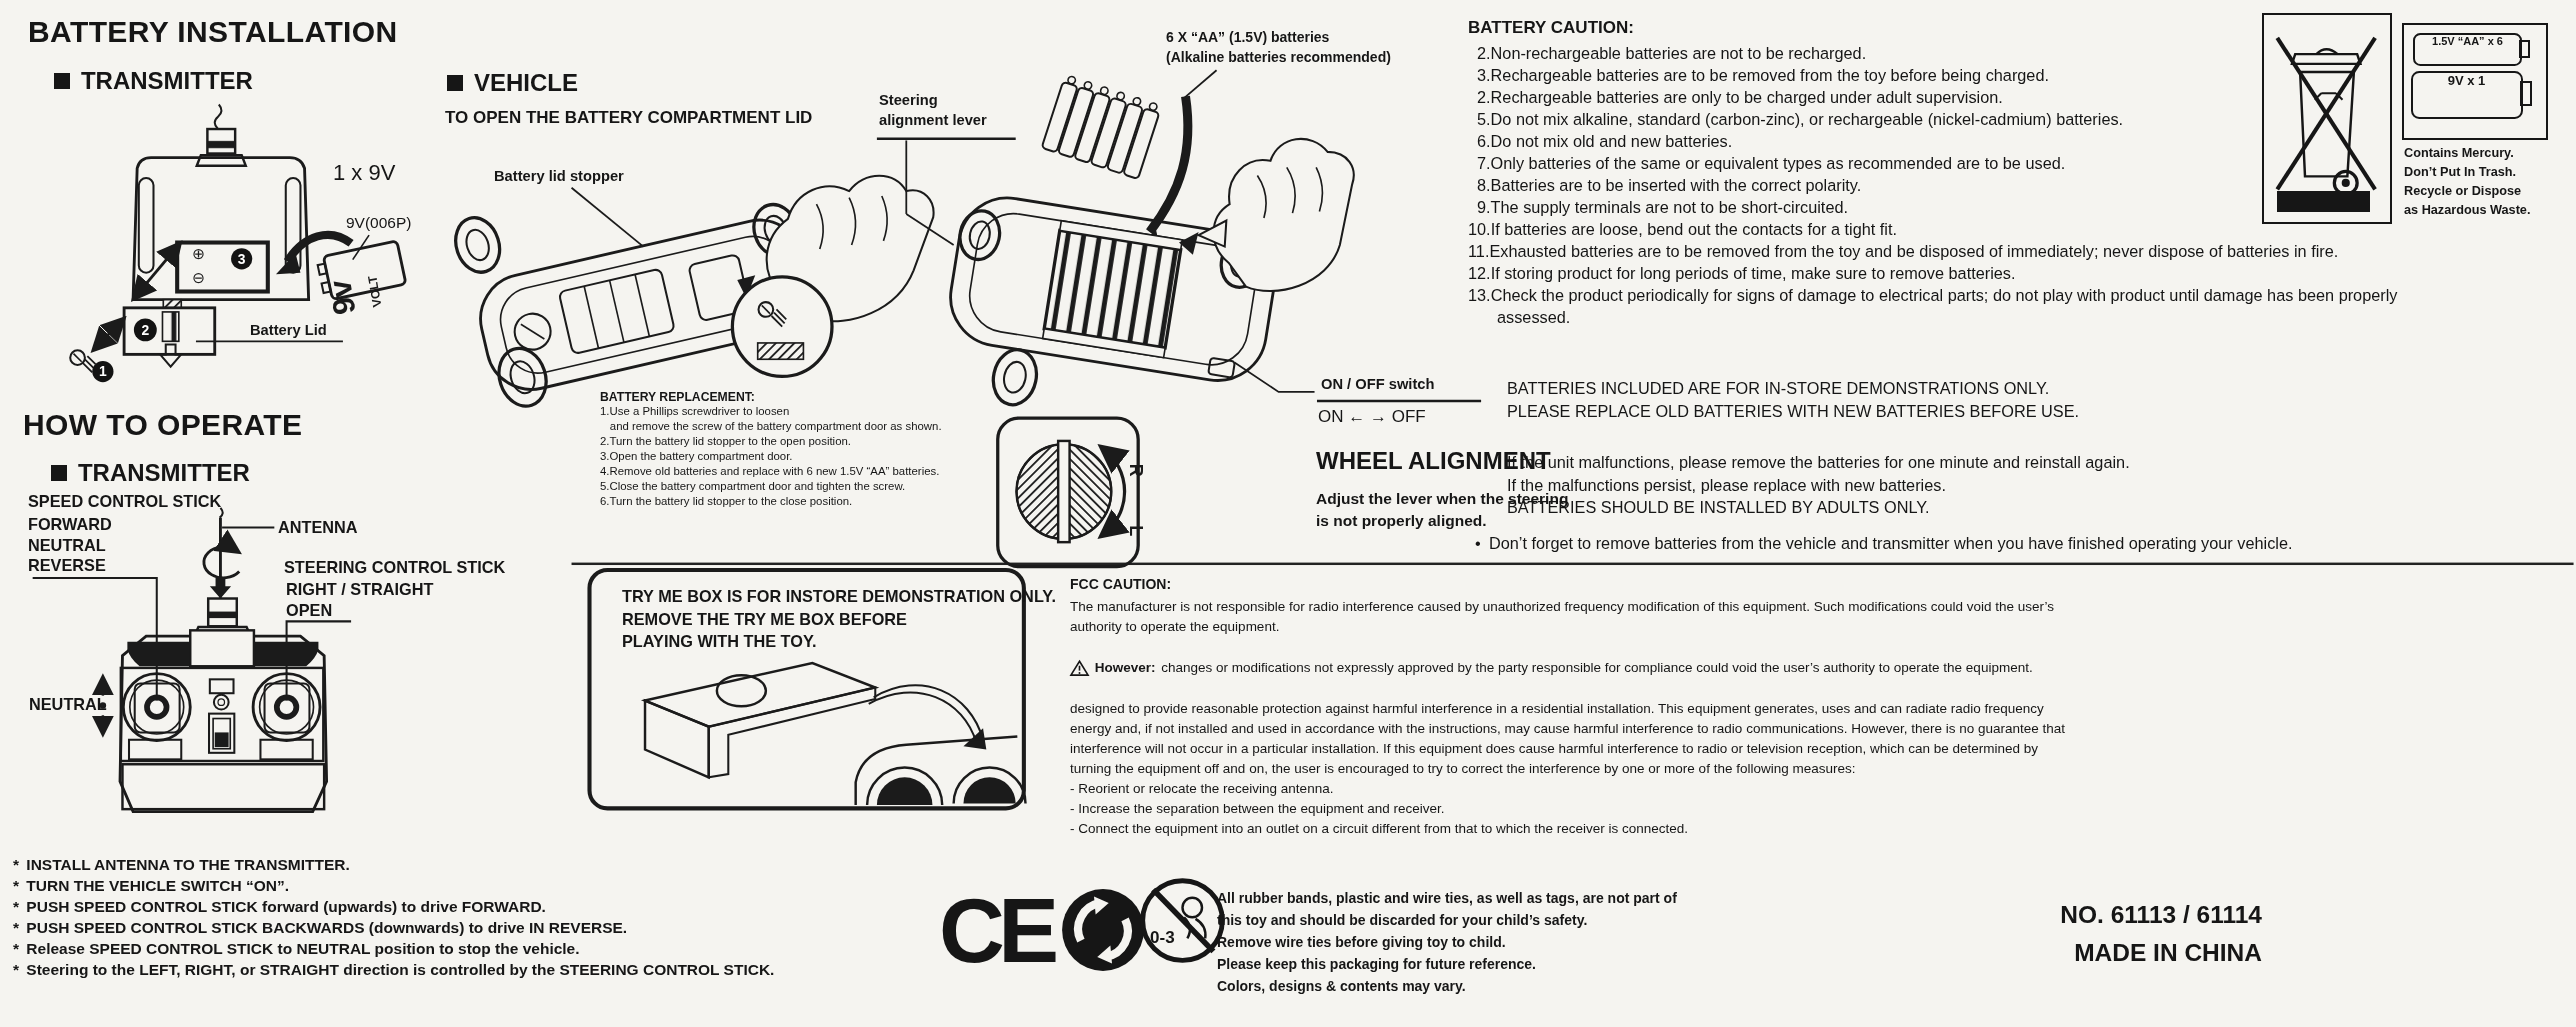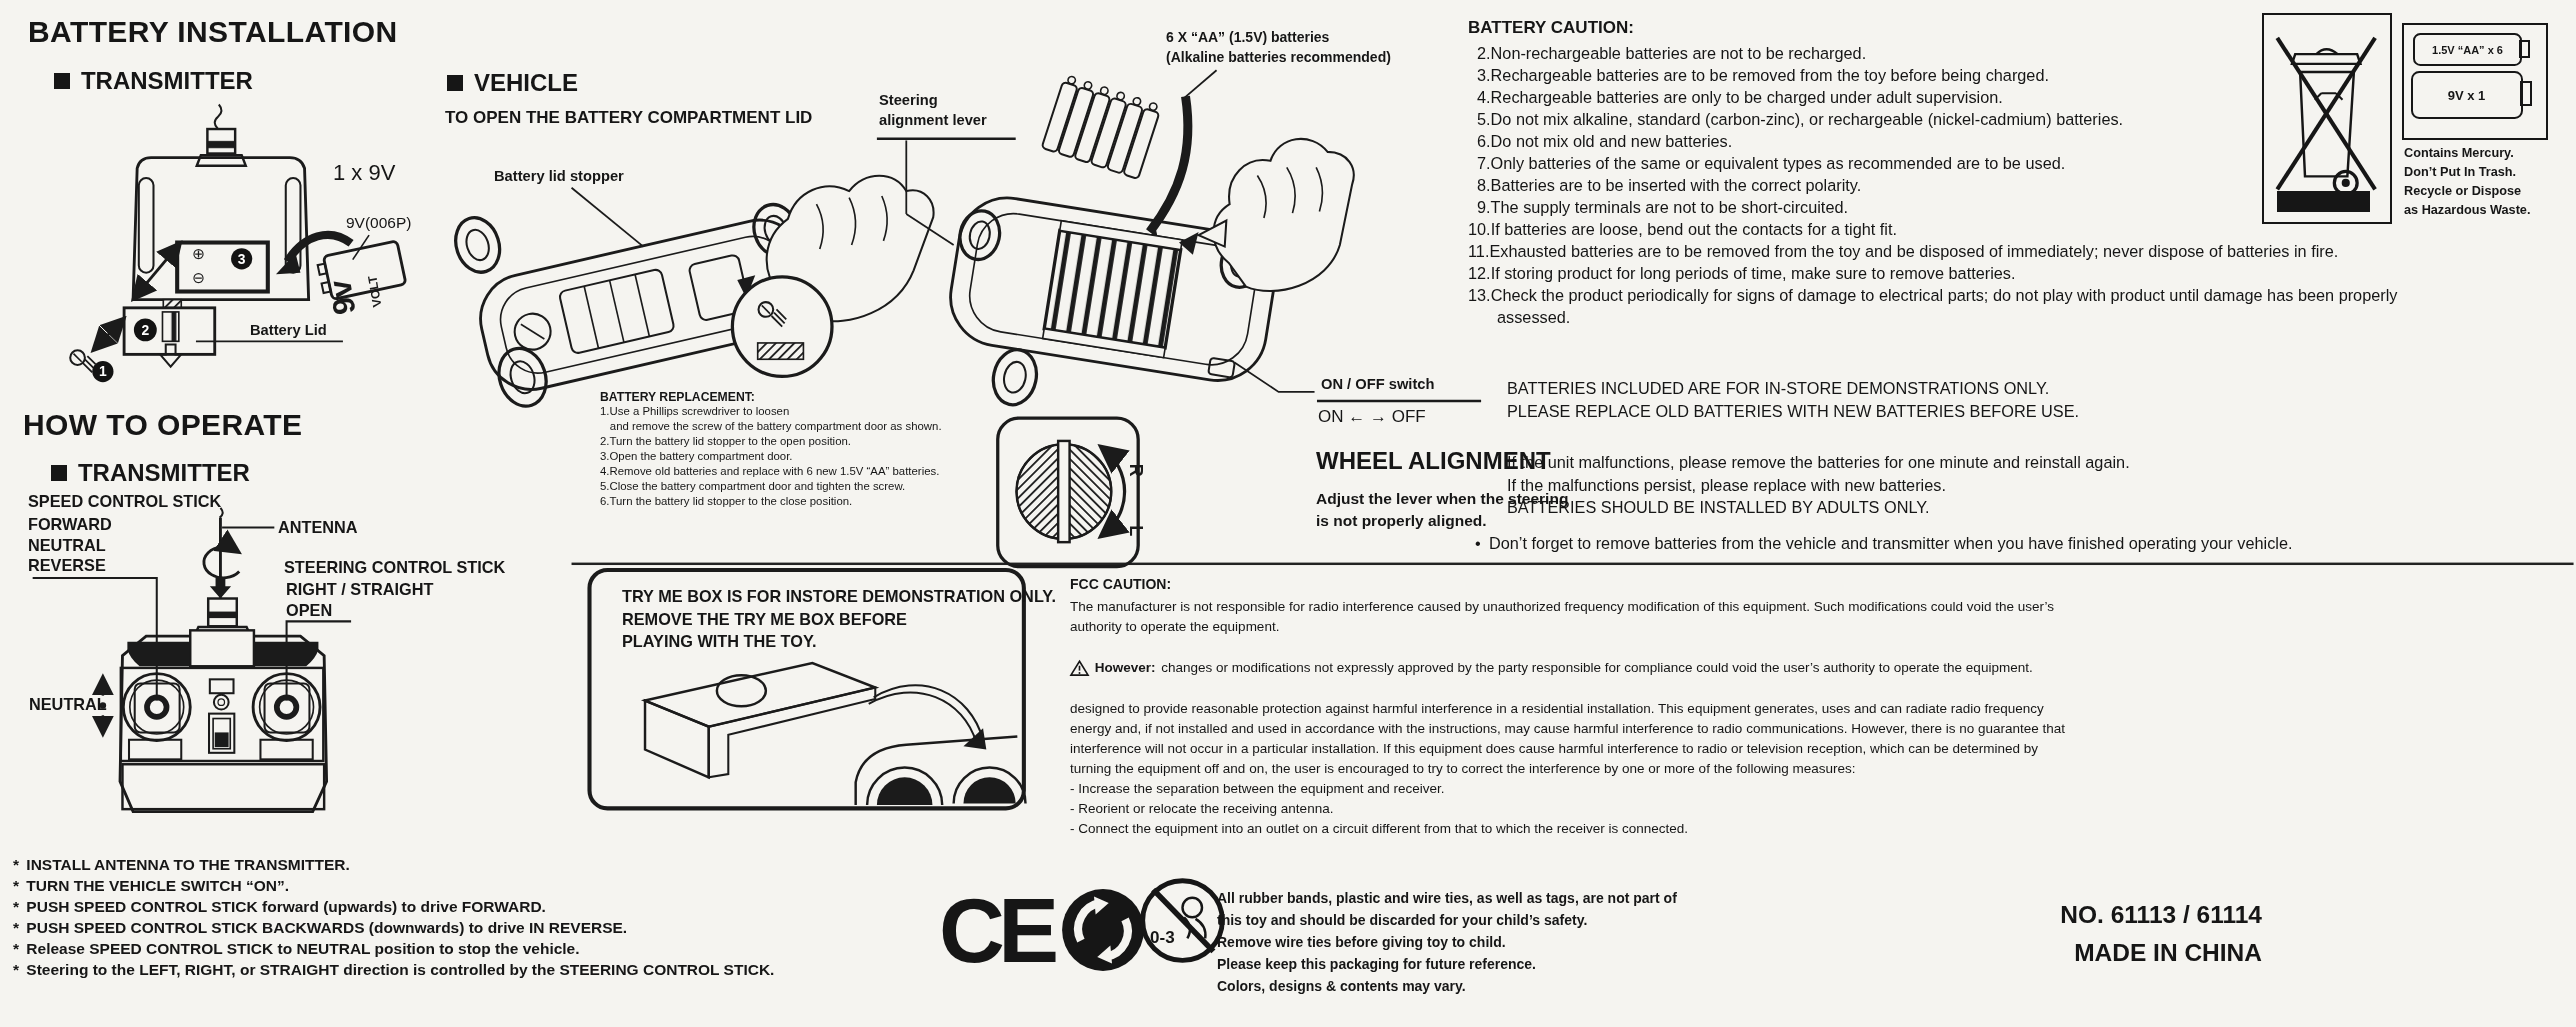--- a/index.html
+++ b/index.html
@@ -20,21 +20,21 @@
   .bc-item.ind{padding-left:9px}
   .bc-item.wrap{white-space:normal;width:963px;padding-left:29px;text-indent:-29px}
   .t20{font-size:16.3px;line-height:22.5px;white-space:nowrap}
   .fcc{font-size:13.5px;line-height:20px;white-space:nowrap}
   .rep{font-size:11.4px;line-height:15px;white-space:nowrap}
   .rep-h{font-size:12.2px;font-weight:700}
   .merc{font-size:12.7px;line-height:19px;font-weight:700;white-space:nowrap}
   .pack{font-size:14px;line-height:22px;font-weight:700;white-space:nowrap}
   .model{font-size:24.5px;font-weight:700;line-height:38px;text-align:right;white-space:nowrap}
   .box{position:absolute;border:2.4px solid #161616}
-  .pill{position:absolute;border:2.4px solid #161616;display:flex;align-items:center;justify-content:center}
+  .pill{position:absolute;border:2.4px solid #161616;display:flex;align-items:flex-start;justify-content:center}
   svg{position:absolute;overflow:visible}
   .art{left:0;top:0;pointer-events:none}
 </style>
 </head>
 <body>
 
 <svg class="art" width="2576" height="1028" viewBox="0 0 3155 1259">
   <defs>
     <marker id="mA" markerWidth="9" markerHeight="9" refX="6.5" refY="4.5" orient="auto-start-reverse">
       <path d="M0,0 L9,4.5 L0,9 Z" fill="#1b1b1b"></path>
@@ -354,21 +354,21 @@
 <div class="abs" style="left:622px;top:585px;font-size:16.3px;font-weight:700;line-height:22.5px">
   <div>TRY ME BOX IS FOR INSTORE DEMONSTRATION ONLY.</div>
   <div>REMOVE THE TRY ME BOX BEFORE</div>
   <div>PLAYING WITH THE TOY.</div>
 </div>
 
 <div class="abs" style="left:1468px;top:18px;font-size:17px;font-weight:700">BATTERY CAUTION:</div>
 <div class="abs" style="left:1468px;top:42px">
   <div class="bc-item ind">2.Non-rechargeable batteries are not to be recharged.</div>
   <div class="bc-item ind">3.Rechargeable batteries are to be removed from the toy before being charged.</div>
-  <div class="bc-item ind">4.Rechargeable batteries are only to be charged under adult supervision.</div>
+  <div class="bc-item ind">2.Rechargeable batteries are only to be charged under adult supervision.</div>
   <div class="bc-item ind">5.Do not mix alkaline, standard (carbon-zinc), or rechargeable (nickel-cadmium) batteries.</div>
   <div class="bc-item ind">6.Do not mix old and new batteries.</div>
   <div class="bc-item ind">7.Only batteries of the same or equivalent types as recommended are to be used.</div>
   <div class="bc-item ind">8.Batteries are to be inserted with the correct polarity.</div>
   <div class="bc-item ind">9.The supply terminals are not to be short-circuited.</div>
   <div class="bc-item">10.If batteries are loose, bend out the contacts for a tight fit.</div>
   <div class="bc-item">11.Exhausted batteries are to be removed from the toy and be disposed of immediately; never dispose of batteries in fire.</div>
   <div class="bc-item">12.If storing product for long periods of time, make sure to remove batteries.</div>
   <div class="bc-item wrap">13.Check the product periodically for signs of damage to electrical parts; do not play with product until damage has been properly assessed.</div>
 </div>
@@ -403,22 +403,22 @@
   </svg>
   <span style="font-weight:700">However:</span>
   <span>changes or modifications not expressly approved by the party responsible for compliance could void the user’s authority to operate the equipment.</span>
 </div>
 
 <div class="abs fcc" style="left:1070px;top:699px">
   <div>designed to provide reasonable protection against harmful interference in a residential installation. This equipment generates, uses and can radiate radio frequency</div>
   <div>energy and, if not installed and used in accordance with the instructions, may cause harmful interference to radio communications. However, there is no guarantee that</div>
   <div>interference will not occur in a particular installation. If this equipment does cause harmful interference to radio or television reception, which can be determined by</div>
   <div>turning the equipment off and on, the user is encouraged to try to correct the interference by one or more of the following measures:</div>
+  <div>-  Reorient or relocate the receiving antenna.</div>
   <div>-  Increase the separation between the equipment and receiver.</div>
-  <div>-  Reorient or relocate the receiving antenna.</div>
   <div>-  Connect the equipment into an outlet on a circuit different from that to which the receiver is connected.</div>
 </div>
 
 <div class="box" style="left:2262px;top:13px;width:126px;height:207px">
   <svg width="126" height="207" viewBox="0 0 154 254" style="left:0;top:0">
     <path d="M44,70 L110,70 L102,198 L50,198 Z" fill="none" stroke="#161616" stroke-width="3"></path>
     <path d="M34,60 L118,60 L114,48 L38,48 Z" fill="none" stroke="#161616" stroke-width="3"></path>
     <path d="M64,48 q12,-12 26,0" fill="none" stroke="#161616" stroke-width="3"></path>
     <path d="M70,96 h18 m-18,0 l-8,8 m26,-8 l8,8" stroke="#161616" stroke-width="2.5" fill="none"></path>
     <circle cx="100" cy="206" r="14" fill="none" stroke="#161616" stroke-width="4"></circle>

